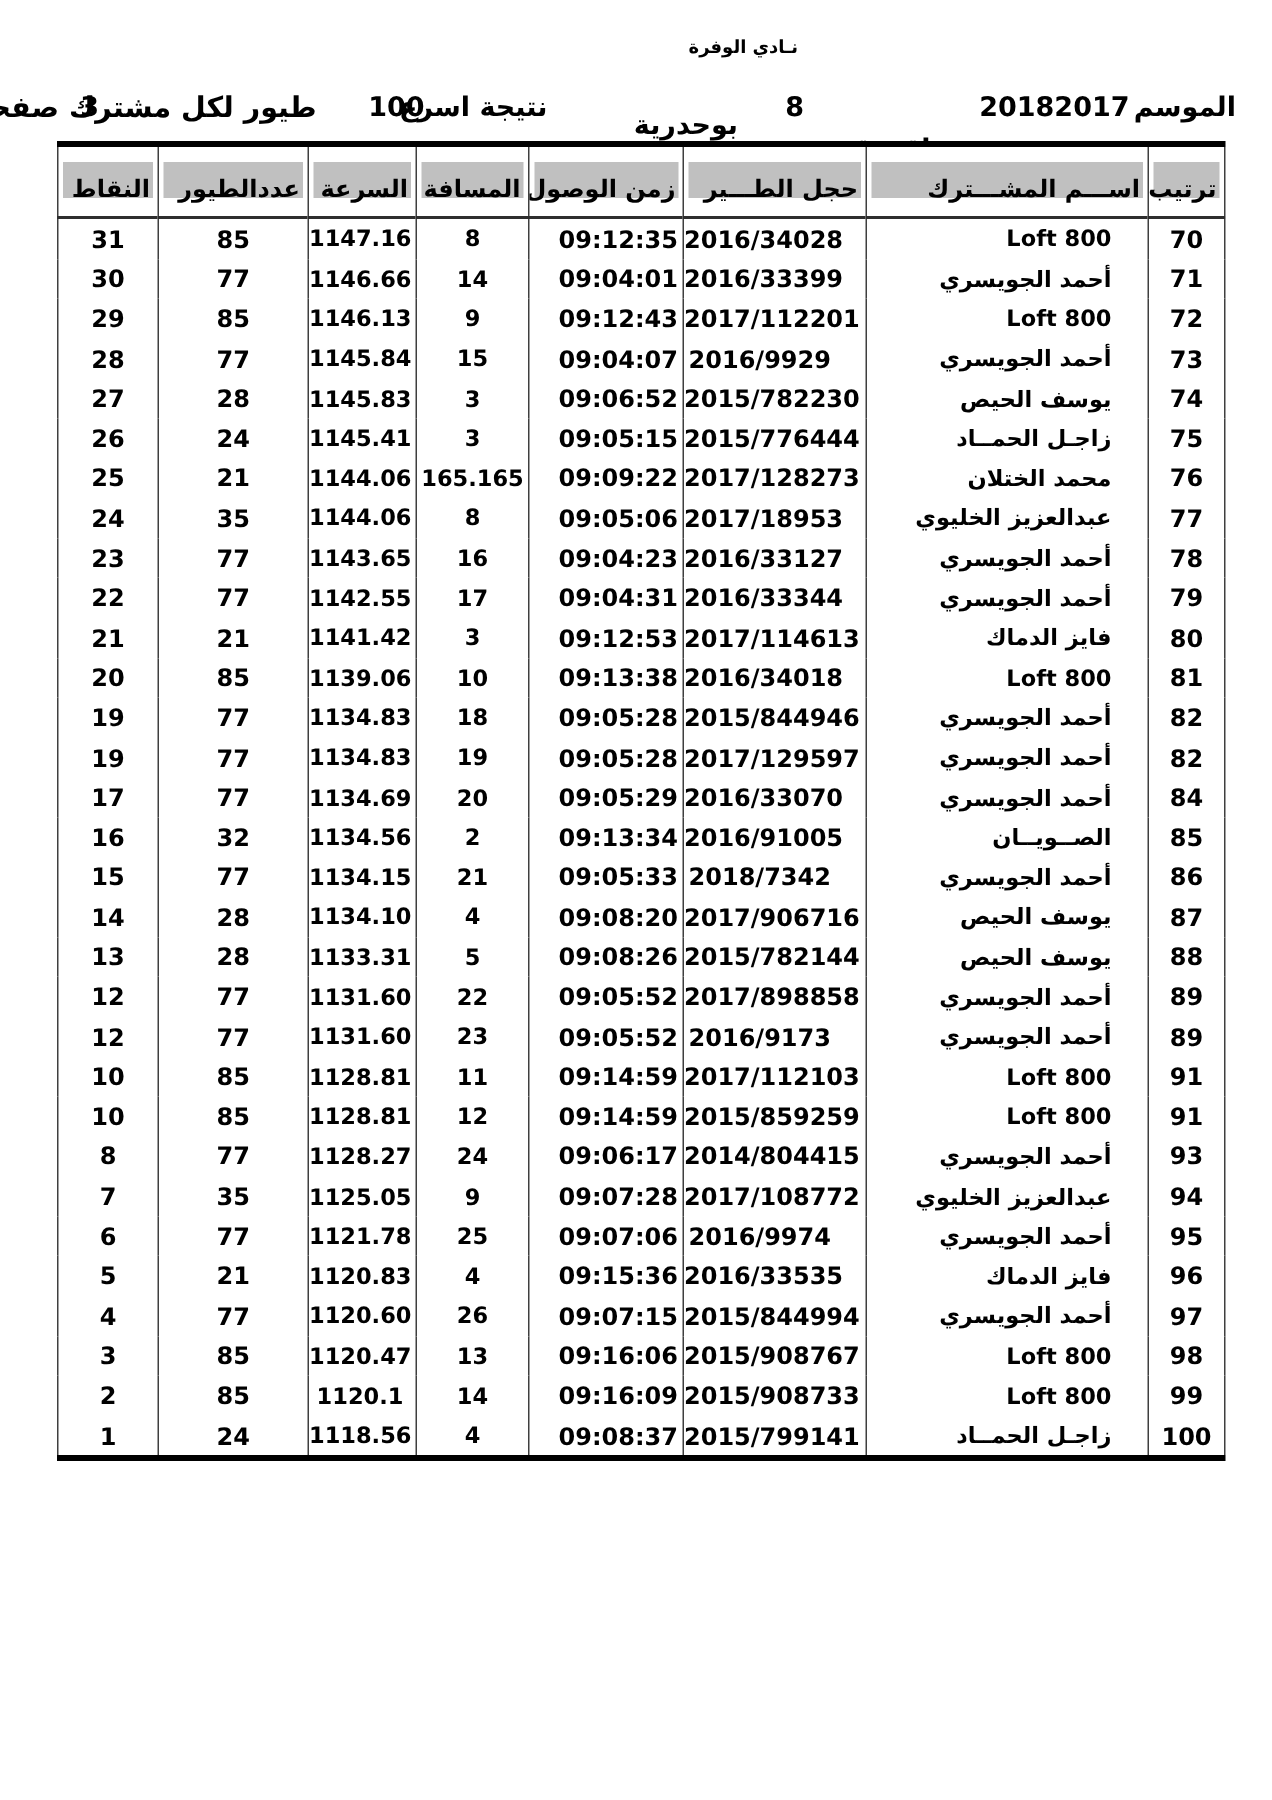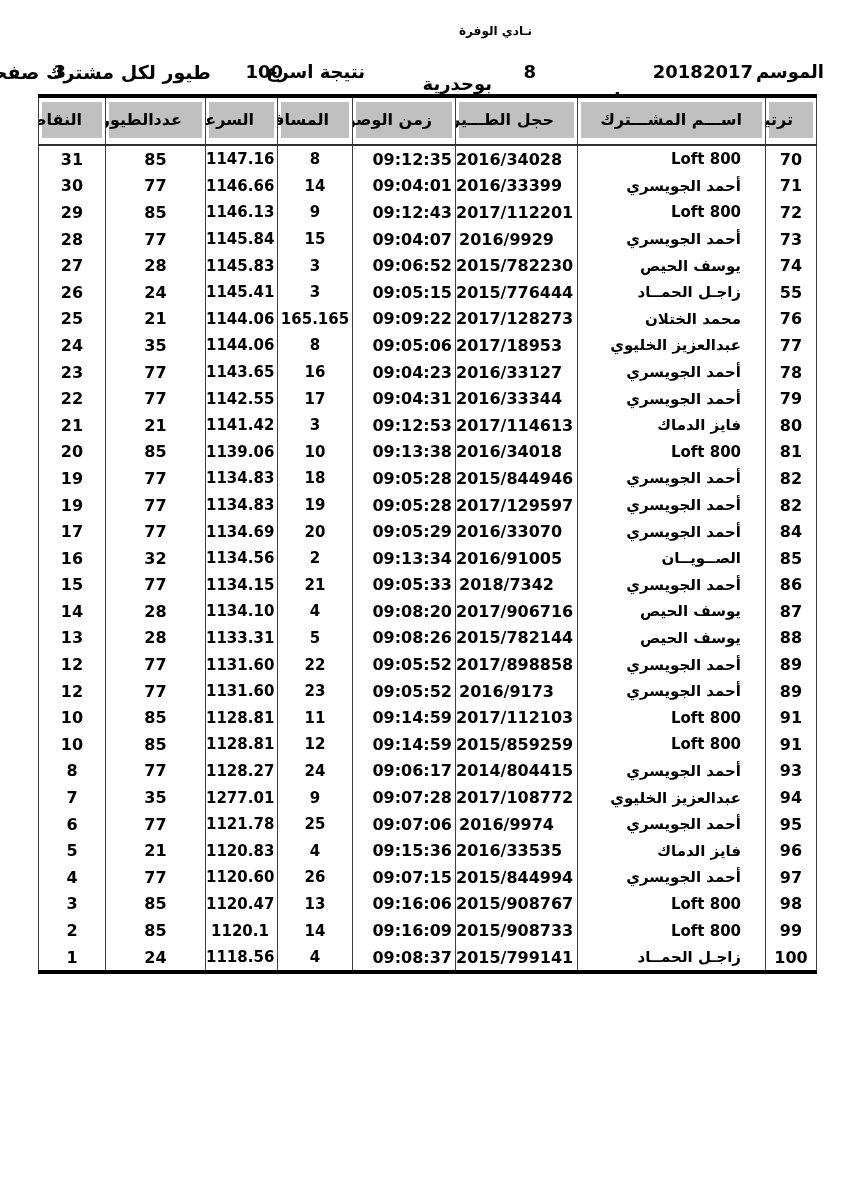--- a/index.html
+++ b/index.html
@@ -86,25 +86,25 @@
   thead th {
     background: #ffffff;
     height: 46px;
     vertical-align: middle;
     border-bottom: 2px solid #2e2e2e;
     font-size: 16px;
   }
   thead th .chip {
     display: block;
     margin: 3px 3px 5px 3px;
-    height: 36px;
+    height: 24px;
     line-height: 36px;
     background: #c0c0c0;
     text-align: right;
-    padding: 0 20px;
+    padding: 0 2px;
     direction: rtl;
   }
   tbody td {
     height: 26.6px;
     vertical-align: middle;
     font-size: 16px;
   }
   td.col-rank     { text-align: center; direction: ltr; }
   td.col-name     { text-align: right;  direction: rtl; padding-left: 2px; padding-right: 24px; font-size: 15px; }
   td.col-ring     { text-align: center;  direction: ltr; padding-right: 20px; }
@@ -216,21 +216,21 @@
     <td class="col-rank">74</td>
     <td class="col-name">يوسف الحيص</td>
     <td class="col-ring">2015/782230</td>
     <td class="col-time">09:06:52</td>
     <td class="col-distance">3</td>
     <td class="col-speed">1145.83</td>
     <td class="col-birds">28</td>
     <td class="col-points">27</td>
   </tr>
         <tr>
-    <td class="col-rank">55</td>
+    <td class="col-rank">75</td>
     <td class="col-name">زاجـل الحمــاد</td>
     <td class="col-ring">2015/776444</td>
     <td class="col-time">09:05:15</td>
     <td class="col-distance">3</td>
     <td class="col-speed">1145.41</td>
     <td class="col-birds">24</td>
     <td class="col-points">26</td>
   </tr>
         <tr>
     <td class="col-rank">76</td>
@@ -411,21 +411,21 @@
     <td class="col-speed">1128.27</td>
     <td class="col-birds">77</td>
     <td class="col-points">8</td>
   </tr>
         <tr>
     <td class="col-rank">94</td>
     <td class="col-name">عبدالعزيز الخليوي</td>
     <td class="col-ring">2017/108772</td>
     <td class="col-time">09:07:28</td>
     <td class="col-distance">9</td>
-    <td class="col-speed">1277.01</td>
+    <td class="col-speed">1125.05</td>
     <td class="col-birds">35</td>
     <td class="col-points">7</td>
   </tr>
         <tr>
     <td class="col-rank">95</td>
     <td class="col-name">أحمد الجويسري</td>
     <td class="col-ring">2016/9974</td>
     <td class="col-time">09:07:06</td>
     <td class="col-distance">25</td>
     <td class="col-speed">1121.78</td>

